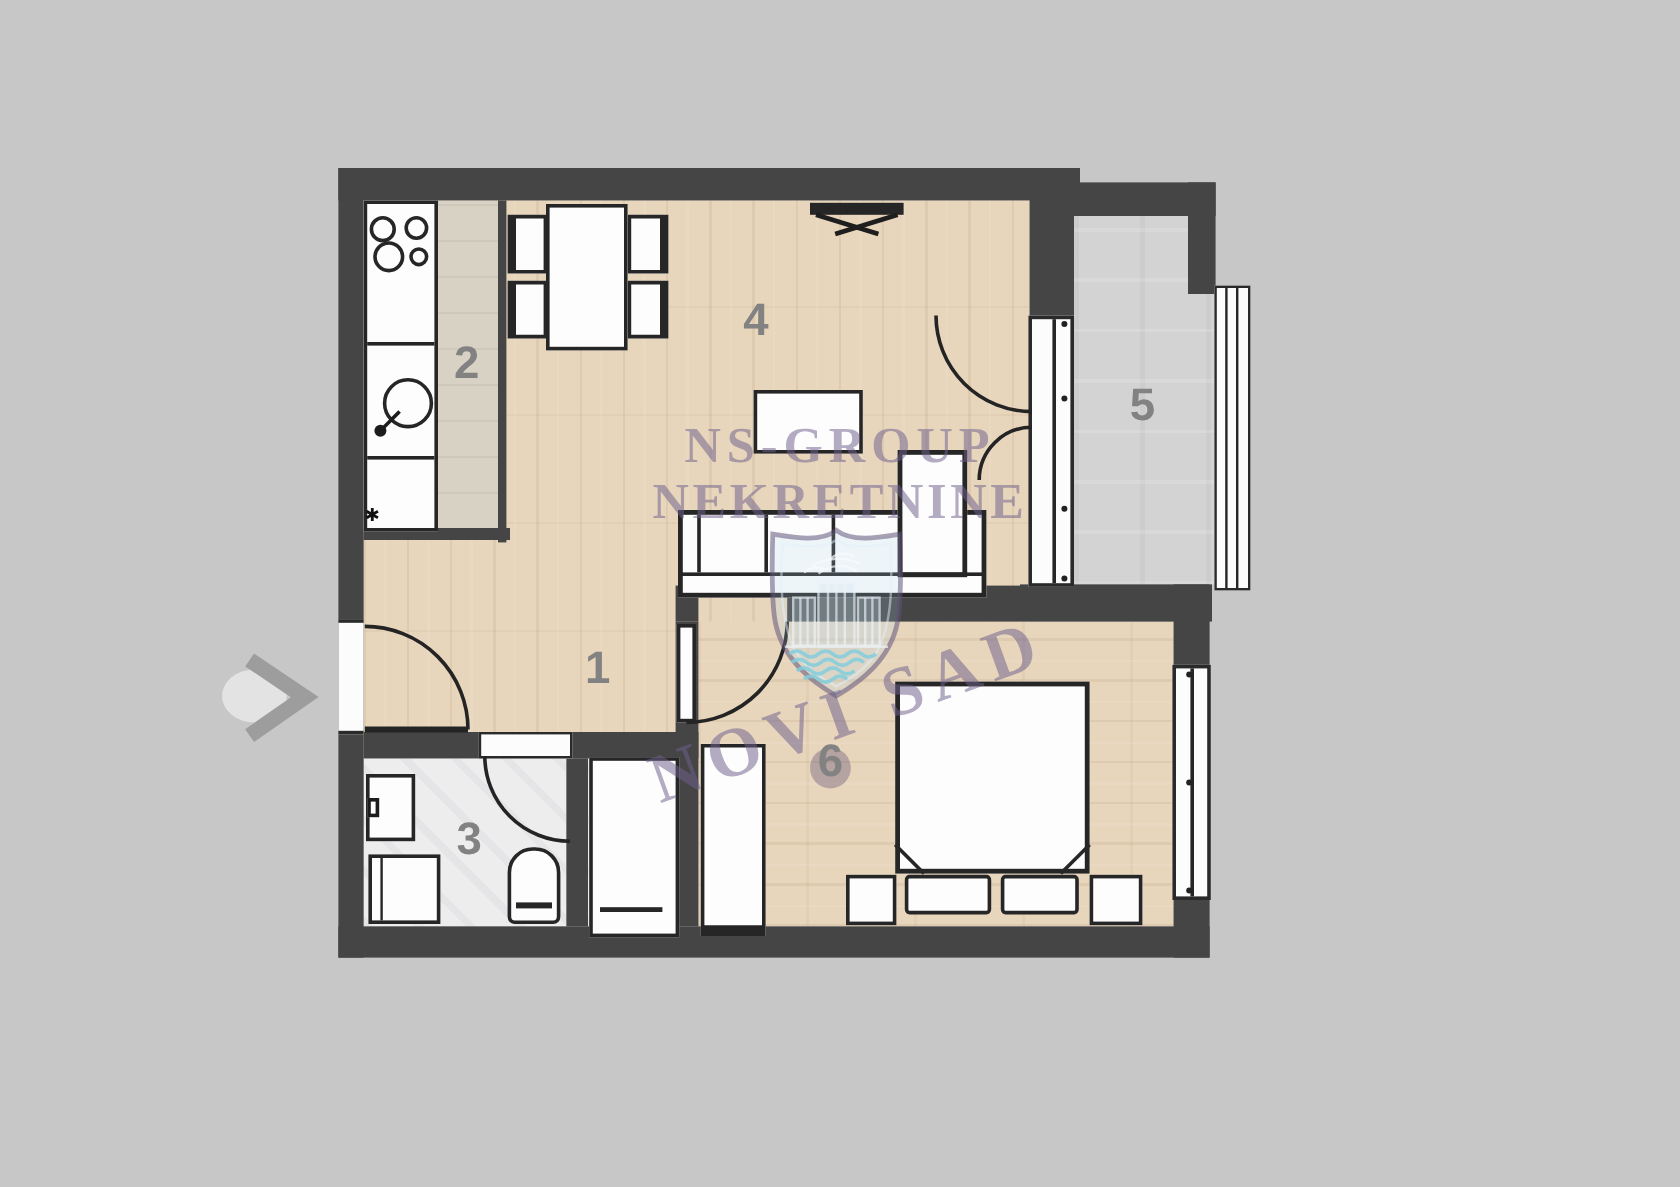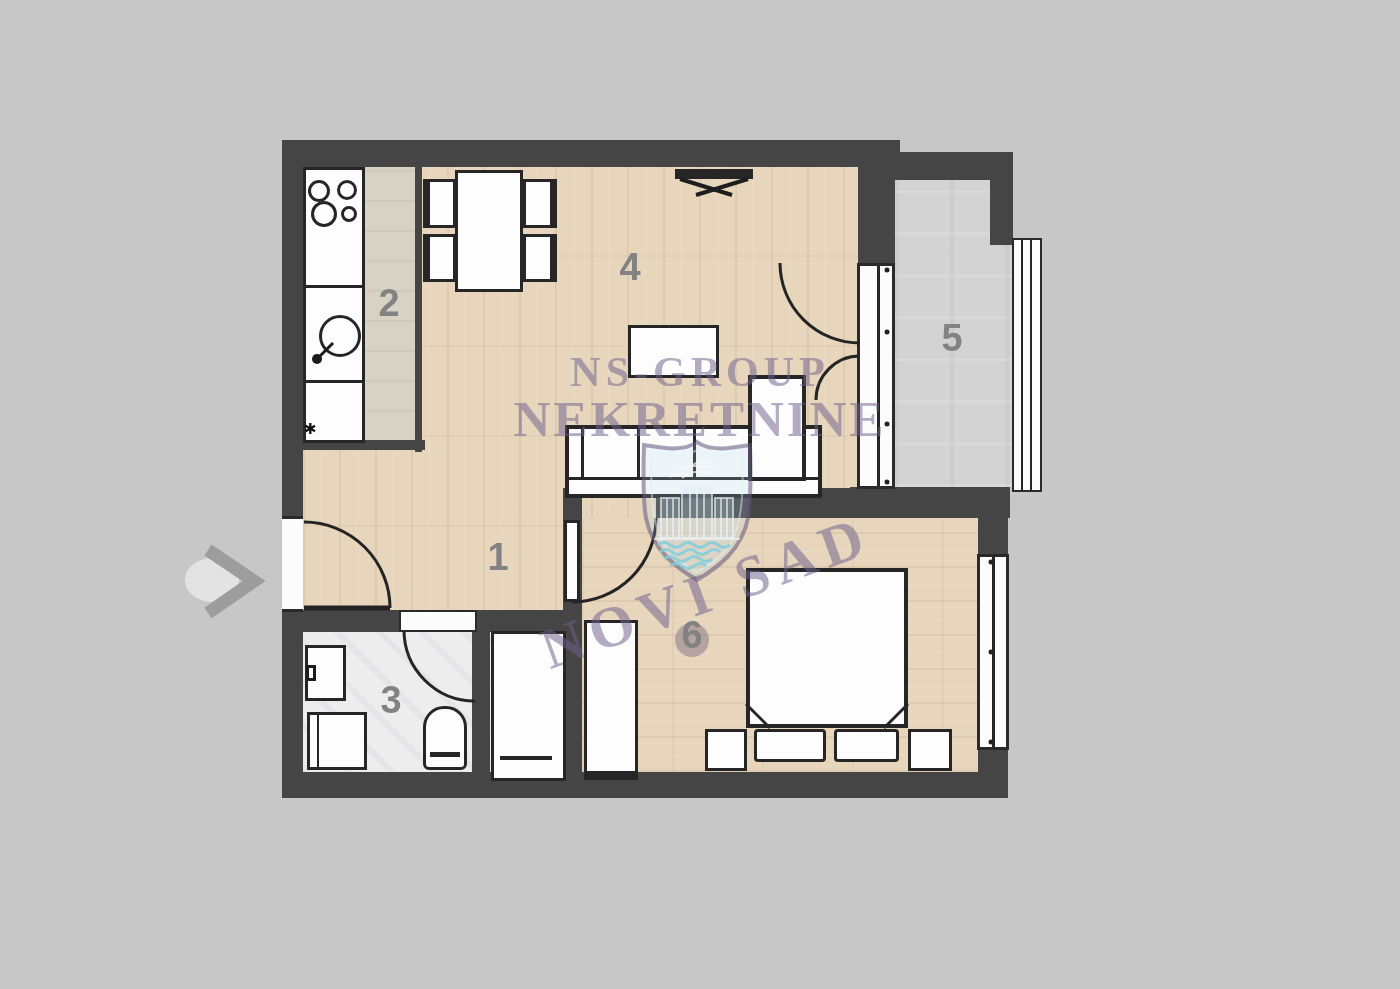--- a/index.html
+++ b/index.html
@@ -145,21 +145,21 @@
   <circle cx="887" cy="270" r="2.5" fill="#222"></circle>
   <circle cx="887" cy="332" r="2.5" fill="#222"></circle>
   <circle cx="887" cy="424" r="2.5" fill="#222"></circle>
   <circle cx="887" cy="482" r="2.5" fill="#222"></circle>
   <circle cx="991" cy="562" r="2.5" fill="#222"></circle>
   <circle cx="991" cy="652" r="2.5" fill="#222"></circle>
   <circle cx="991" cy="742" r="2.5" fill="#222"></circle>
 </svg>
 
 <div class="abs wm" style="left:700px;top:372px;font-size:42px;letter-spacing:5px;">NS-GROUP</div>
-<div class="abs wm" style="left:700px;top:419px;font-size:51px;letter-spacing:3px;">NEKRETNINE</div>
+<div class="abs wm" style="left:700px;top:419px;font-size:42px;letter-spacing:3px;">NEKRETNINE</div>
 <div class="abs wm" style="left:706px;top:592px;font-size:58px;letter-spacing:8px;transform:translate(-50%,-50%) rotate(-20deg);">NOVI SAD</div>
 <div class="abs" style="left:675px;top:623px;width:34px;height:34px;border-radius:50%;background:rgba(85,72,110,0.35);z-index:49;"></div>
 
 <svg class="abs" style="left:632px;top:436px;z-index:50;opacity:.9;" width="130" height="150" viewBox="0 0 130 150">
   <path d="M65,6 C52,16 30,12 12,9 C12,9 10,60 14,82 C20,114 45,132 65,144 C85,132 110,114 116,82 C120,60 118,9 118,9 C100,12 78,16 65,6 Z" fill="rgba(175,210,230,0.22)" stroke="rgba(96,84,122,0.6)" stroke-width="4"></path>
   <path d="M65,14 C54,22 34,19 20,17 C18,55 20,75 25,92 C31,116 50,128 65,136 C80,128 99,116 105,92 C110,75 112,55 110,17 C96,19 76,22 65,14 Z" fill="none" stroke="rgba(225,240,248,0.55)" stroke-width="2"></path>
   <g stroke="rgba(245,250,252,0.8)" stroke-width="2" fill="none">
     <path d="M45,36 C55,28 75,28 85,34"></path>
     <path d="M50,42 C60,34 72,34 82,40"></path>
     <path d="M60,30 C66,24 74,24 80,28"></path>

